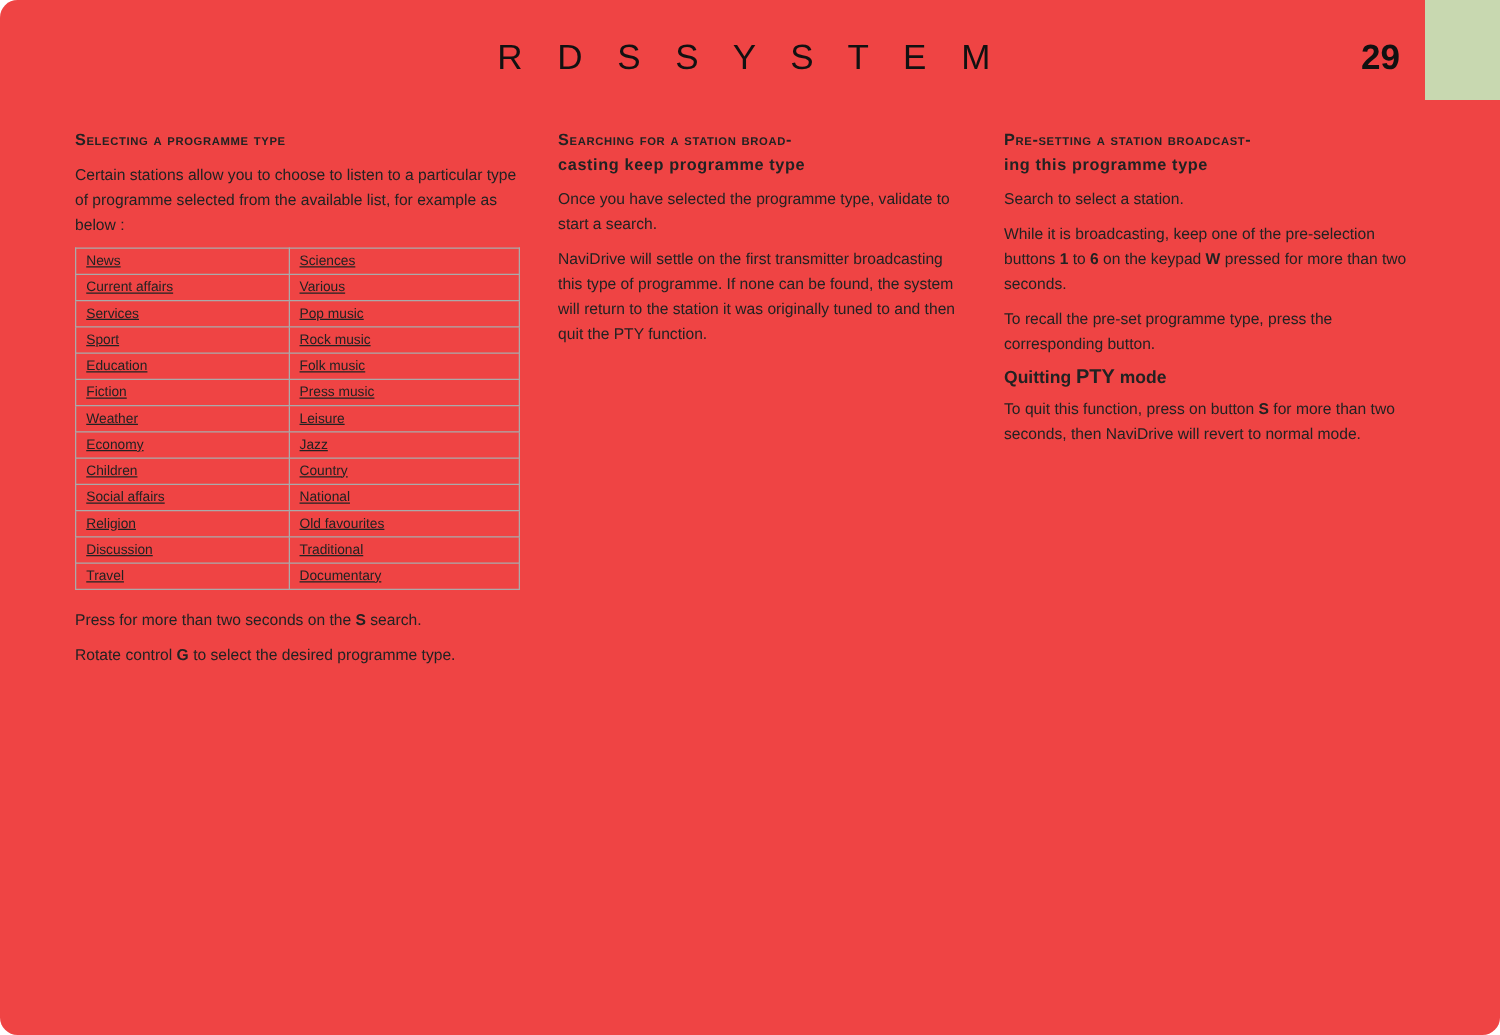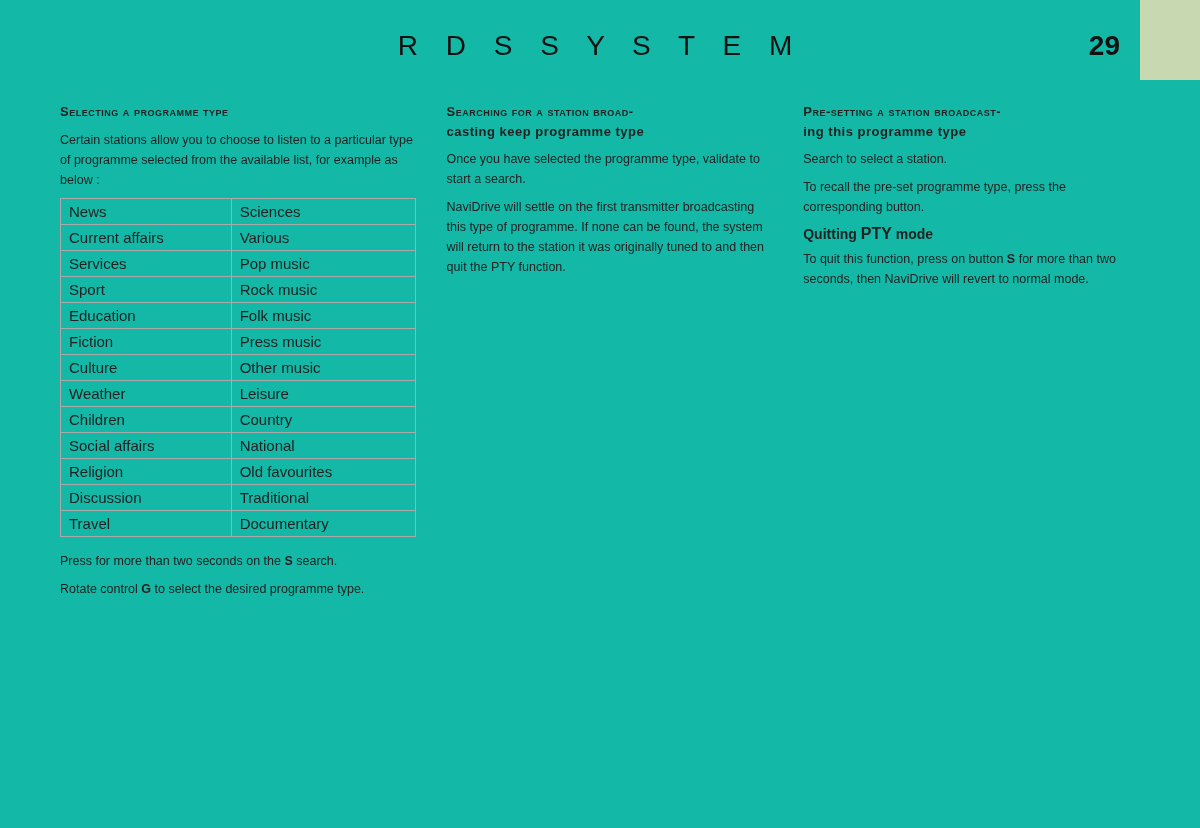--- a/index.html
+++ b/index.html
@@ -11,21 +11,22 @@
       width: 1200px;
       height: 828px;
       overflow: hidden;
       position: relative;
     }
 
     .page-container {
       width: 1200px;
       height: 828px;
       position: relative;
-      background: #14b8a6;
+      background: #ef4444;
+      border-radius: 14px;
     }
 
     
     .green-corner {
       position: absolute;
       top: 0;
       right: 0;
       width: 60px;
       height: 80px;
       background: #c8d8b0;
@@ -66,21 +67,22 @@
 
     .column {
       flex: 1;
     }
 
     
     .programme-table {
       border-collapse: collapse;
       width: 100%;
       margin-bottom: 14px;
-      font-size: 15px;
+      font-size: 11px;
+      text-decoration: underline;
     }
 
     .programme-table td {
       border: 1px solid #aaa;
       padding: 4px 8px;
       vertical-align: middle;
     }
 
     .programme-table td:first-child {
       width: 48%;
@@ -161,26 +163,26 @@
             </tr>
             <tr>
               <td>Education</td>
               <td>Folk music</td>
             </tr>
             <tr>
               <td>Fiction</td>
               <td>Press music</td>
             </tr>
             <tr>
-              <td>Culture</td>
-              <td>Other music</td>
-            </tr>
-            <tr>
               <td>Weather</td>
               <td>Leisure</td>
+            </tr>
+            <tr>
+              <td>Economy</td>
+              <td>Jazz</td>
             </tr>
             <tr>
               <td>Children</td>
               <td>Country</td>
             </tr>
             <tr>
               <td>Social affairs</td>
               <td>National</td>
             </tr>
             <tr>
@@ -214,20 +216,23 @@
       <p class="body-text">Once you have selected the programme type, validate to start a search.</p>
       <p class="body-text">NaviDrive will settle on the first transmitter broadcasting this type of programme. If none can be found, the system will return to the station it was originally tuned to and then quit the PTY function.</p>
     </div>
 
     <div class="column" style="flex: 1.1;">
       <div class="sec-title">
         <span>Pre-setting a station broadcast-</span><br>
         <span class="sec-title-normal">ing this programme type</span>
       </div>
       <p class="body-text">Search to select a station.</p>
+      <p class="body-text">
+        <span>While it is broadcasting, keep one of the pre-selection buttons </span><b>1</b><span> to </span><b>6</b><span> on the keypad </span><b>W</b><span> pressed for more than two seconds.</span>
+      </p>
       <p class="body-text">To recall the pre-set programme type, press the corresponding button.</p>
 
       <div class="quitting-title">
         <span>Quitting </span><span class="pty-large">PTY</span><span> mode</span>
       </div>
       <p class="body-text">
         <span>To quit this function, press on button </span><b>S</b><span> for more than two seconds, then NaviDrive will revert to normal mode.</span>
       </p>
     </div>
 

